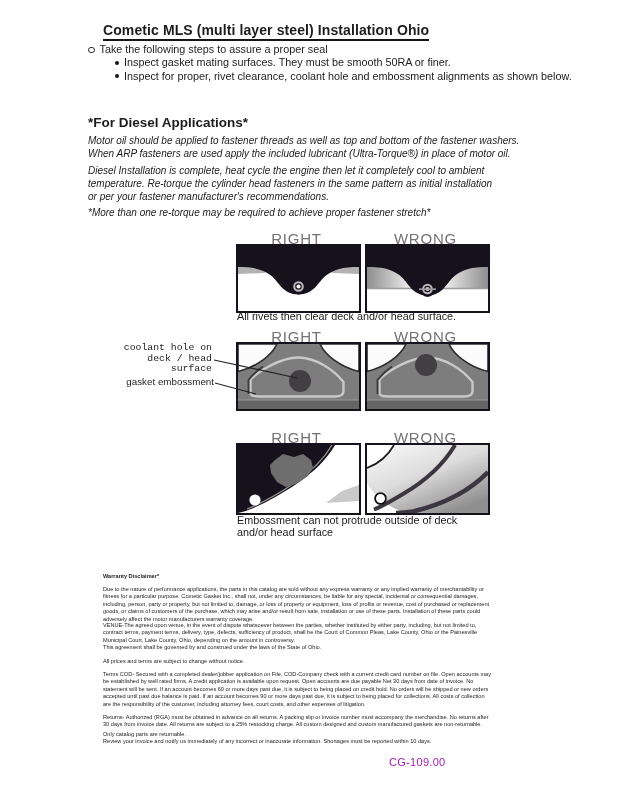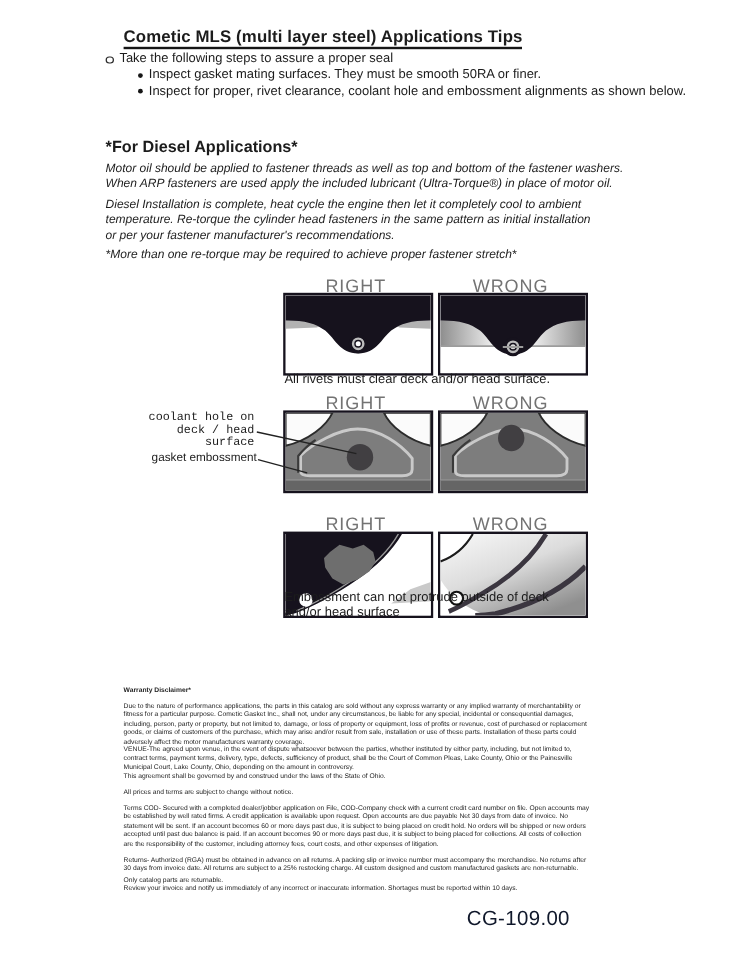--- a/index.html
+++ b/index.html
@@ -22,28 +22,28 @@
   .p1{left:88px;top:134px;}
   .p2{left:88px;top:164px;}
   .note{left:88px;top:206px;}
   .dlabel{width:121px;text-align:center;font-size:15px;letter-spacing:.8px;color:#737373;}
   .dbox{width:121px;border:2.2px solid #16121d;background:#fff;line-height:0;}
   .dbox svg{display:block;}
   .dcaption{left:237px;font-size:10.8px;line-height:11.6px;white-space:pre-line;}
   .ann{text-align:right;font-size:9.8px;line-height:10.6px;white-space:pre-line;color:#1c1c1c;}
   .legal{left:103px;width:432px;font-size:5.6px;line-height:7.45px;white-space:pre-line;color:#232323;}
   .legal-head{font-weight:bold;}
-  .pagenum{left:389px;top:756px;font-size:17px;letter-spacing:.3px;color:#0f172a;}
+  .pagenum{left:389px;top:756px;font-size:11px;letter-spacing:.3px;color:#a21caf;}
 </style>
 </head>
 <body>
 
 <div class="page">
 
-  <div class="abs title">Cometic MLS (multi layer steel) Applications Tips</div>
+  <div class="abs title">Cometic MLS (multi layer steel) Installation Ohio</div>
 
   <div class="abs bullets">
     <div class="b-row">
       <span class="b-marker"></span>
       <span>Take the following steps to assure a proper seal</span>
     </div>
     <div class="b-row b-sub">
       <span class="b-dot"></span>
       <span>Inspect gasket mating surfaces.  They must be smooth 50RA or finer.</span>
     </div>
@@ -88,21 +88,21 @@
       <rect width="121" height="65" fill="#ffffff"></rect>
       <rect x="0" y="21" width="121" height="21.5" fill="url(#gW1)"></rect>
       <line x1="0" y1="42.5" x2="121" y2="42.5" stroke="#9c9c9c" stroke-width="1.4"></line>
       <path d="M0,0 H121 V21 C104,21 96,23.5 88,29.5 C79.5,36.5 76,49.5 60.5,49.5 C45,49.5 41.5,36.5 33,29.5 C25,23.5 17,21 0,21 Z" fill="#16121d"></path>
       <circle cx="60.5" cy="43" r="6.6" fill="#bdbdbd" stroke="#16121d" stroke-width="2.6"></circle>
       <circle cx="60.5" cy="43" r="2.7" fill="#d9d9d9" stroke="#16121d" stroke-width="1.2"></circle>
       <line x1="52" y1="43.2" x2="69" y2="43.2" stroke="#9c9c9c" stroke-width="1.6"></line>
     </svg>
   </div>
 
-  <div class="abs dcaption" style="top:311px;">All rivets must clear deck and/or head surface.</div>
+  <div class="abs dcaption" style="top:311px;">All rivets then clear deck and/or head surface.</div>
 
   <div class="abs dlabel" style="left:236px;top:328px;">RIGHT</div>
   <div class="abs dlabel" style="left:365px;top:328px;">WRONG</div>
 
   <div class="abs dbox" style="left:236px;top:342px;">
     <svg width="121" height="65" viewBox="0 0 121 65">
       <rect width="121" height="65" fill="#7d7d7d"></rect>
       <rect y="56" width="121" height="9" fill="#656565"></rect>
       <line x1="0" y1="56" x2="121" y2="56" stroke="#9a9a9a" stroke-width="1"></line>
       <path d="M0,0 H39 C34,11 19,23 0,27.5 Z" fill="#fbfbfb" stroke="#2b2b2b" stroke-width="1.6"></path>
@@ -161,21 +161,21 @@
       </defs>
       <rect width="121" height="68" fill="#ffffff"></rect>
       <path d="M27,0 H121 V68 H40 C22,63 8,52 0,38 V23 C12,18.5 21,10.5 27,0 Z" fill="url(#gW3)"></path>
       <path d="M27,0 C21,10.5 12,18.5 0,23" fill="none" stroke="#1c1c1c" stroke-width="1.8"></path>
       <path d="M88,0 C78,17 60,35 36,49 C26,55 16,61 7,64.5" fill="none" stroke="#3b3640" stroke-width="4"></path>
       <path d="M121,27 C103,45.5 77,59 46,66.5 C40,67.5 34,68 29,68" fill="none" stroke="#3b3640" stroke-width="4.5"></path>
       <circle cx="13.5" cy="53.5" r="5.4" fill="#ffffff" stroke="#111111" stroke-width="1.8"></circle>
     </svg>
   </div>
 
-  <div class="abs dcaption" style="top:493px;">Embossment can not protrude outside of deck
+  <div class="abs dcaption" style="top:515px;">Embossment can not protrude outside of deck
 and/or head surface</div>
 
   <div class="abs legal legal-head" style="top:573px;">Warranty Disclaimer*</div>
   <div class="abs legal" style="top:586px;">Due to the nature of performance applications, the parts in this catalog are sold without any express warranty or any implied warranty of merchantability or
 fitness for a particular purpose.  Cometic Gasket Inc., shall not, under any circumstances, be liable for any special, incidental or consequential damages,
 including, person, party or property, but not limited to, damage, or loss of property or equipment, loss of profits or revenue, cost of purchased or replacement
 goods, or claims of customers of the purchase, which may arise and/or result from sale, installation or use of these parts.  Installation of these parts could
 adversely affect the motor manufacturers warranty coverage.</div>
   <div class="abs legal" style="top:622px;">VENUE-The agreed upon venue, in the event of dispute whatsoever between the parties, whether instituted by either party, including, but not limited to,
 contract terms, payment terms, delivery, type, defects, sufficiency of product, shall be the Court of Common Pleas, Lake County, Ohio or the Painesville

